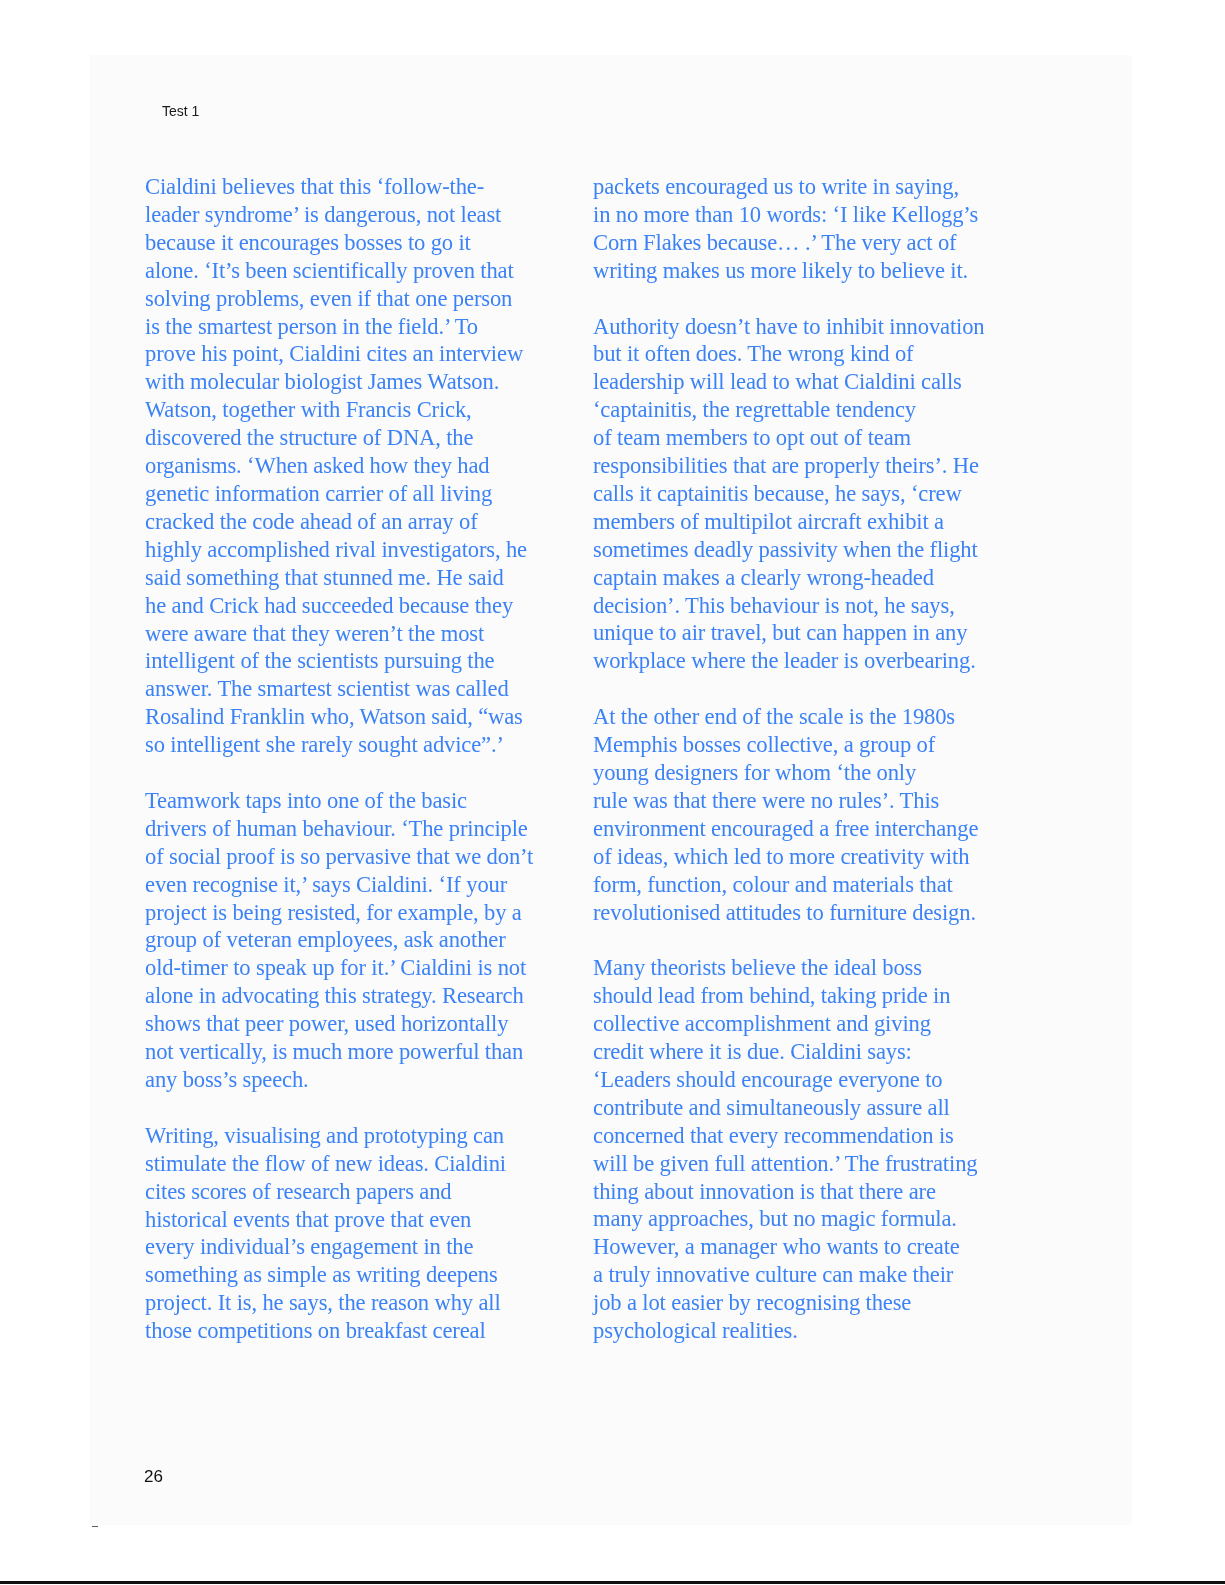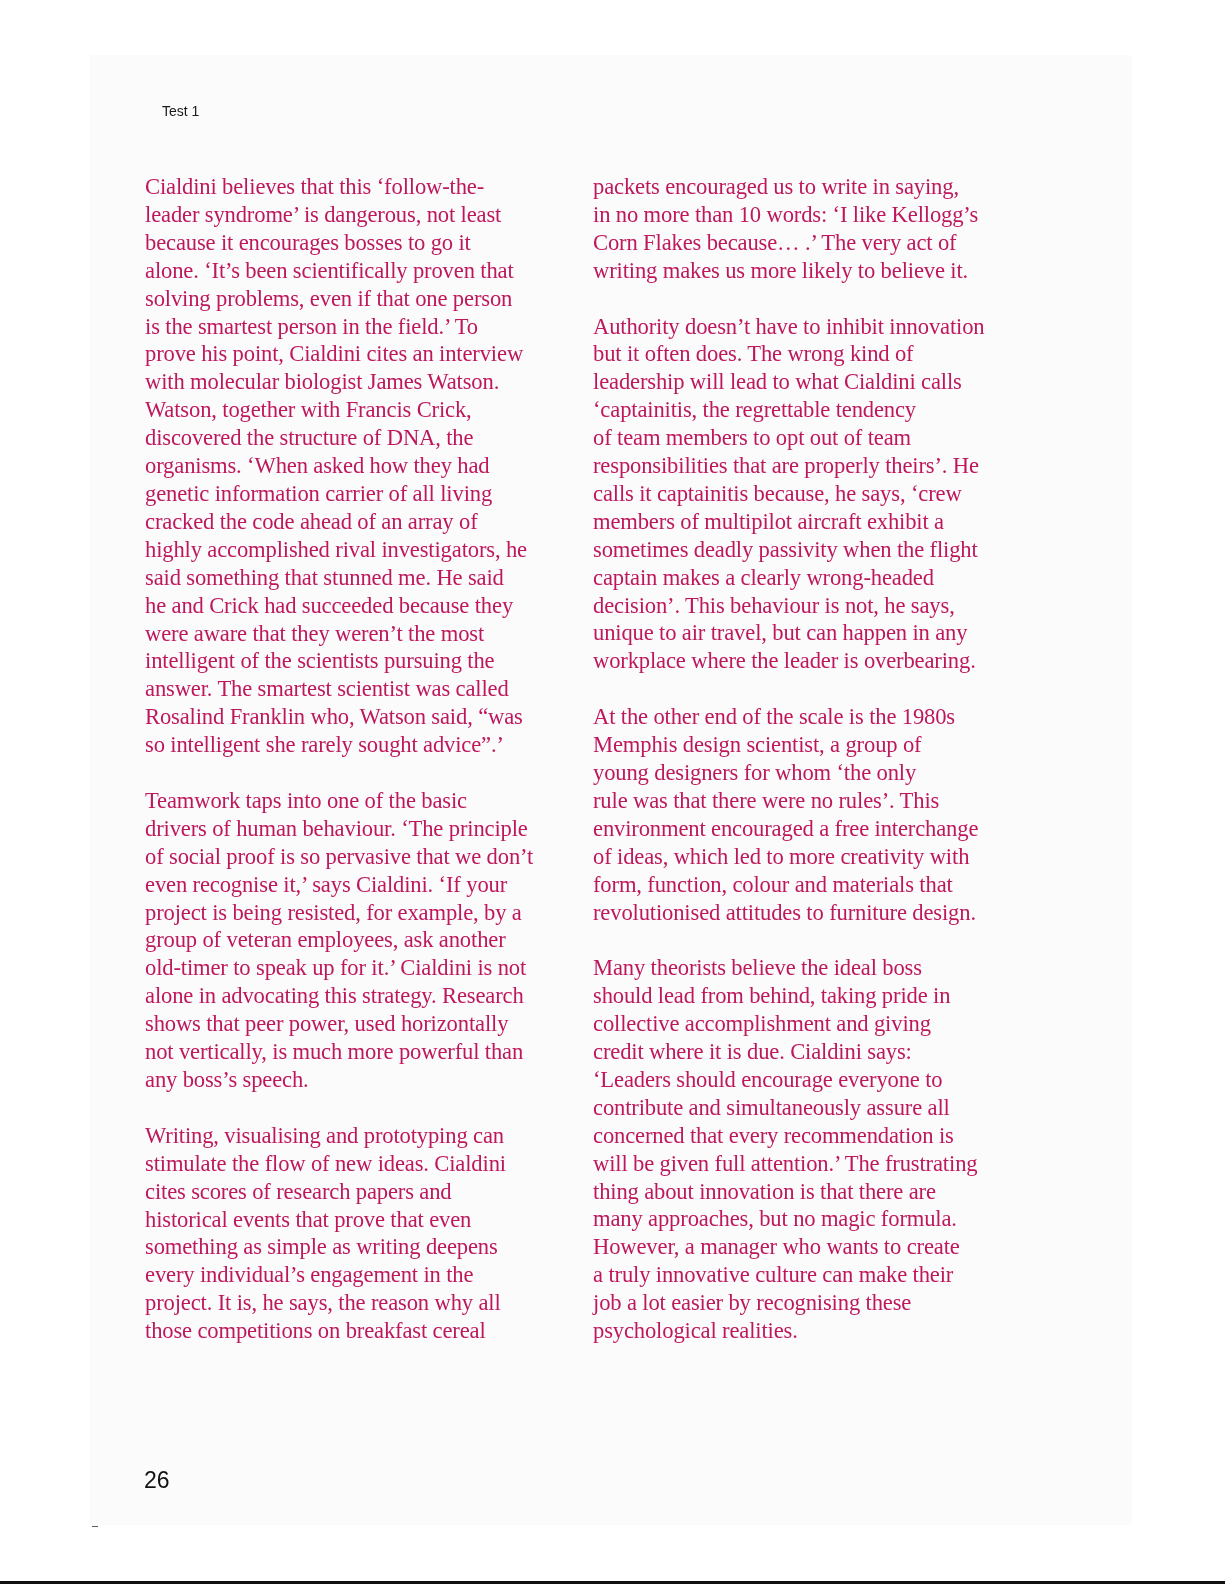--- a/index.html
+++ b/index.html
@@ -30,38 +30,38 @@
       color: #1a1a1a;
       margin: 0;
       font-weight: normal;
     }
     .column {
       position: absolute;
       top: 173px;
       font-family: "Liberation Serif", serif;
       font-size: 22.6px;
       line-height: 27.9px;
-      color: #be185d;
+      color: #3b82f6;
       letter-spacing: -0.15px;
     }
     .col-left { left: 145px; width: 460px; }
     .col-right { left: 593px; width: 470px; }
     .para {
       margin: 0 0 27.9px 0;
     }
     .line {
       display: block;
       white-space: nowrap;
     }
     .page-number {
       position: absolute;
       left: 144px;
       top: 1467px;
       font-family: "Liberation Sans", sans-serif;
-      font-size: 23px;
+      font-size: 17px;
       color: #111111;
     }
     .edge-mark {
       position: absolute;
       left: 92px;
       top: 1526px;
       width: 6px;
       height: 1px;
       background: #555a66;
     }
@@ -116,22 +116,22 @@
       <span class="line">alone in advocating this strategy. Research</span>
       <span class="line">shows that peer power, used horizontally</span>
       <span class="line">not vertically, is much more powerful than</span>
       <span class="line">any boss’s speech.</span>
     </p>
   <p class="para">
       <span class="line">Writing, visualising and prototyping can</span>
       <span class="line">stimulate the flow of new ideas. Cialdini</span>
       <span class="line">cites scores of research papers and</span>
       <span class="line">historical events that prove that even</span>
+      <span class="line">every individual’s engagement in the</span>
       <span class="line">something as simple as writing deepens</span>
-      <span class="line">every individual’s engagement in the</span>
       <span class="line">project. It is, he says, the reason why all</span>
       <span class="line">those competitions on breakfast cereal</span>
     </p>
 </div>
 
 <div class="column col-right">
   <p class="para">
       <span class="line">packets encouraged us to write in saying,</span>
       <span class="line">in no more than 10 words: ‘I like Kellogg’s</span>
       <span class="line">Corn Flakes because… .’ The very act of</span>
@@ -147,21 +147,21 @@
       <span class="line">calls it captainitis because, he says, ‘crew</span>
       <span class="line">members of multipilot aircraft exhibit a</span>
       <span class="line">sometimes deadly passivity when the flight</span>
       <span class="line">captain makes a clearly wrong-headed</span>
       <span class="line">decision’. This behaviour is not, he says,</span>
       <span class="line">unique to air travel, but can happen in any</span>
       <span class="line">workplace where the leader is overbearing.</span>
     </p>
   <p class="para">
       <span class="line">At the other end of the scale is the 1980s</span>
-      <span class="line">Memphis design scientist, a group of</span>
+      <span class="line">Memphis bosses collective, a group of</span>
       <span class="line">young designers for whom ‘the only</span>
       <span class="line">rule was that there were no rules’. This</span>
       <span class="line">environment encouraged a free interchange</span>
       <span class="line">of ideas, which led to more creativity with</span>
       <span class="line">form, function, colour and materials that</span>
       <span class="line">revolutionised attitudes to furniture design.</span>
     </p>
   <p class="para">
       <span class="line">Many theorists believe the ideal boss</span>
       <span class="line">should lead from behind, taking pride in</span>

